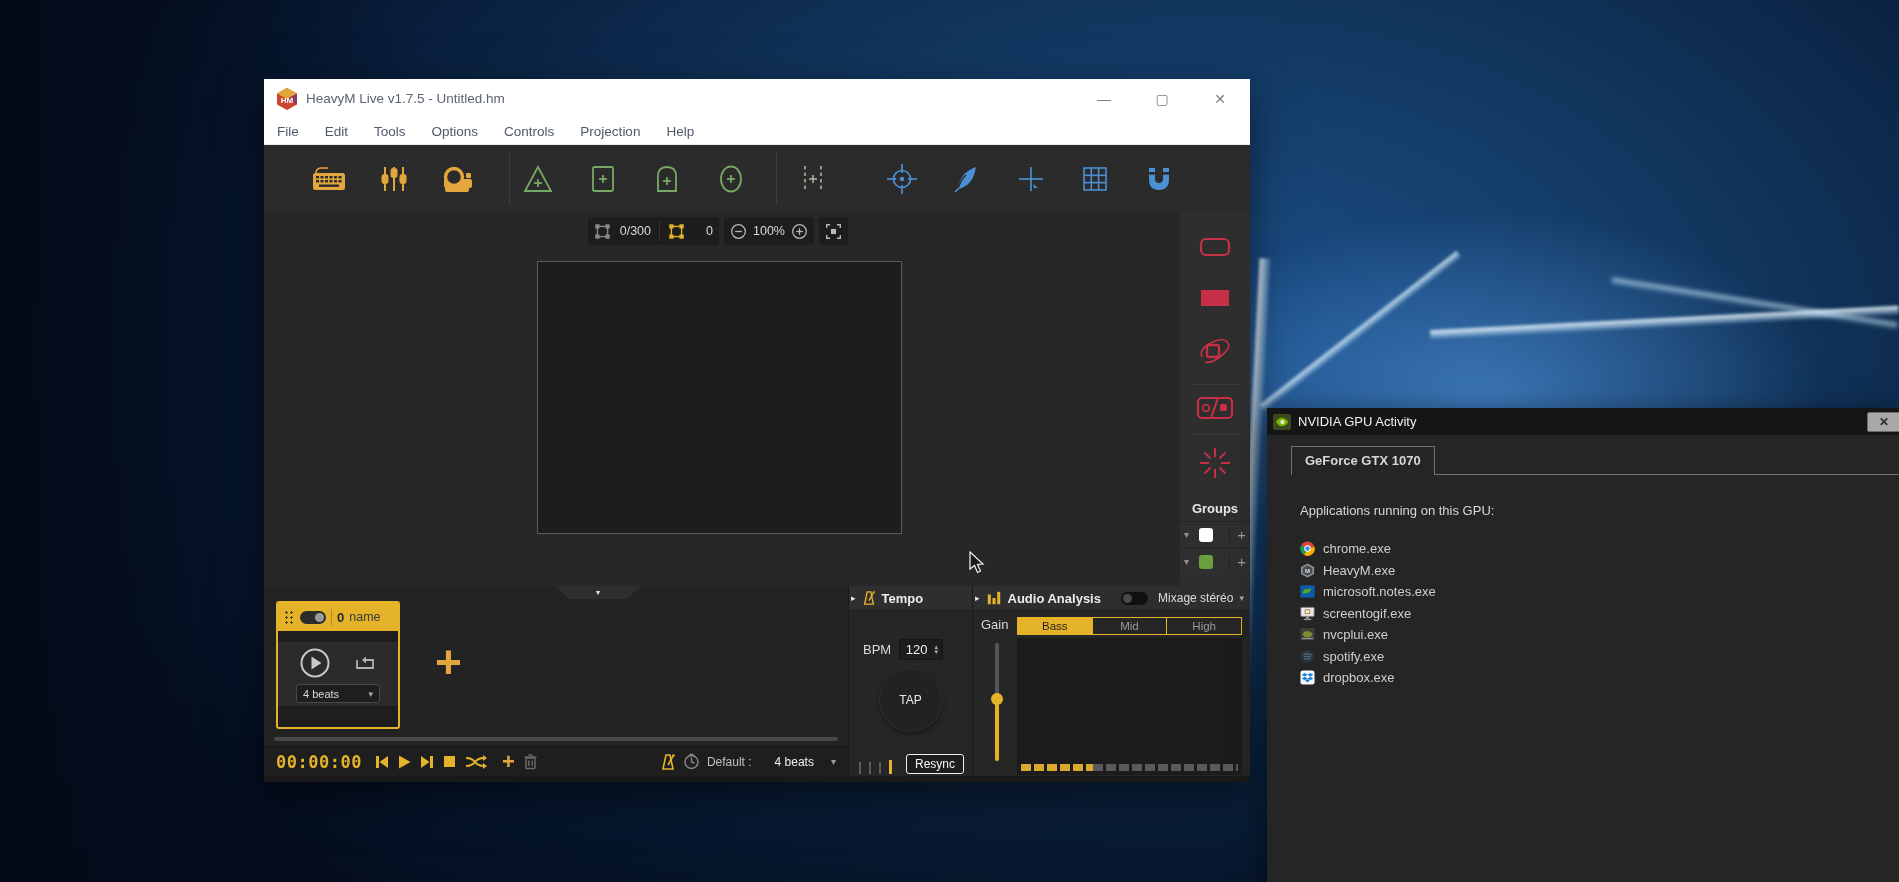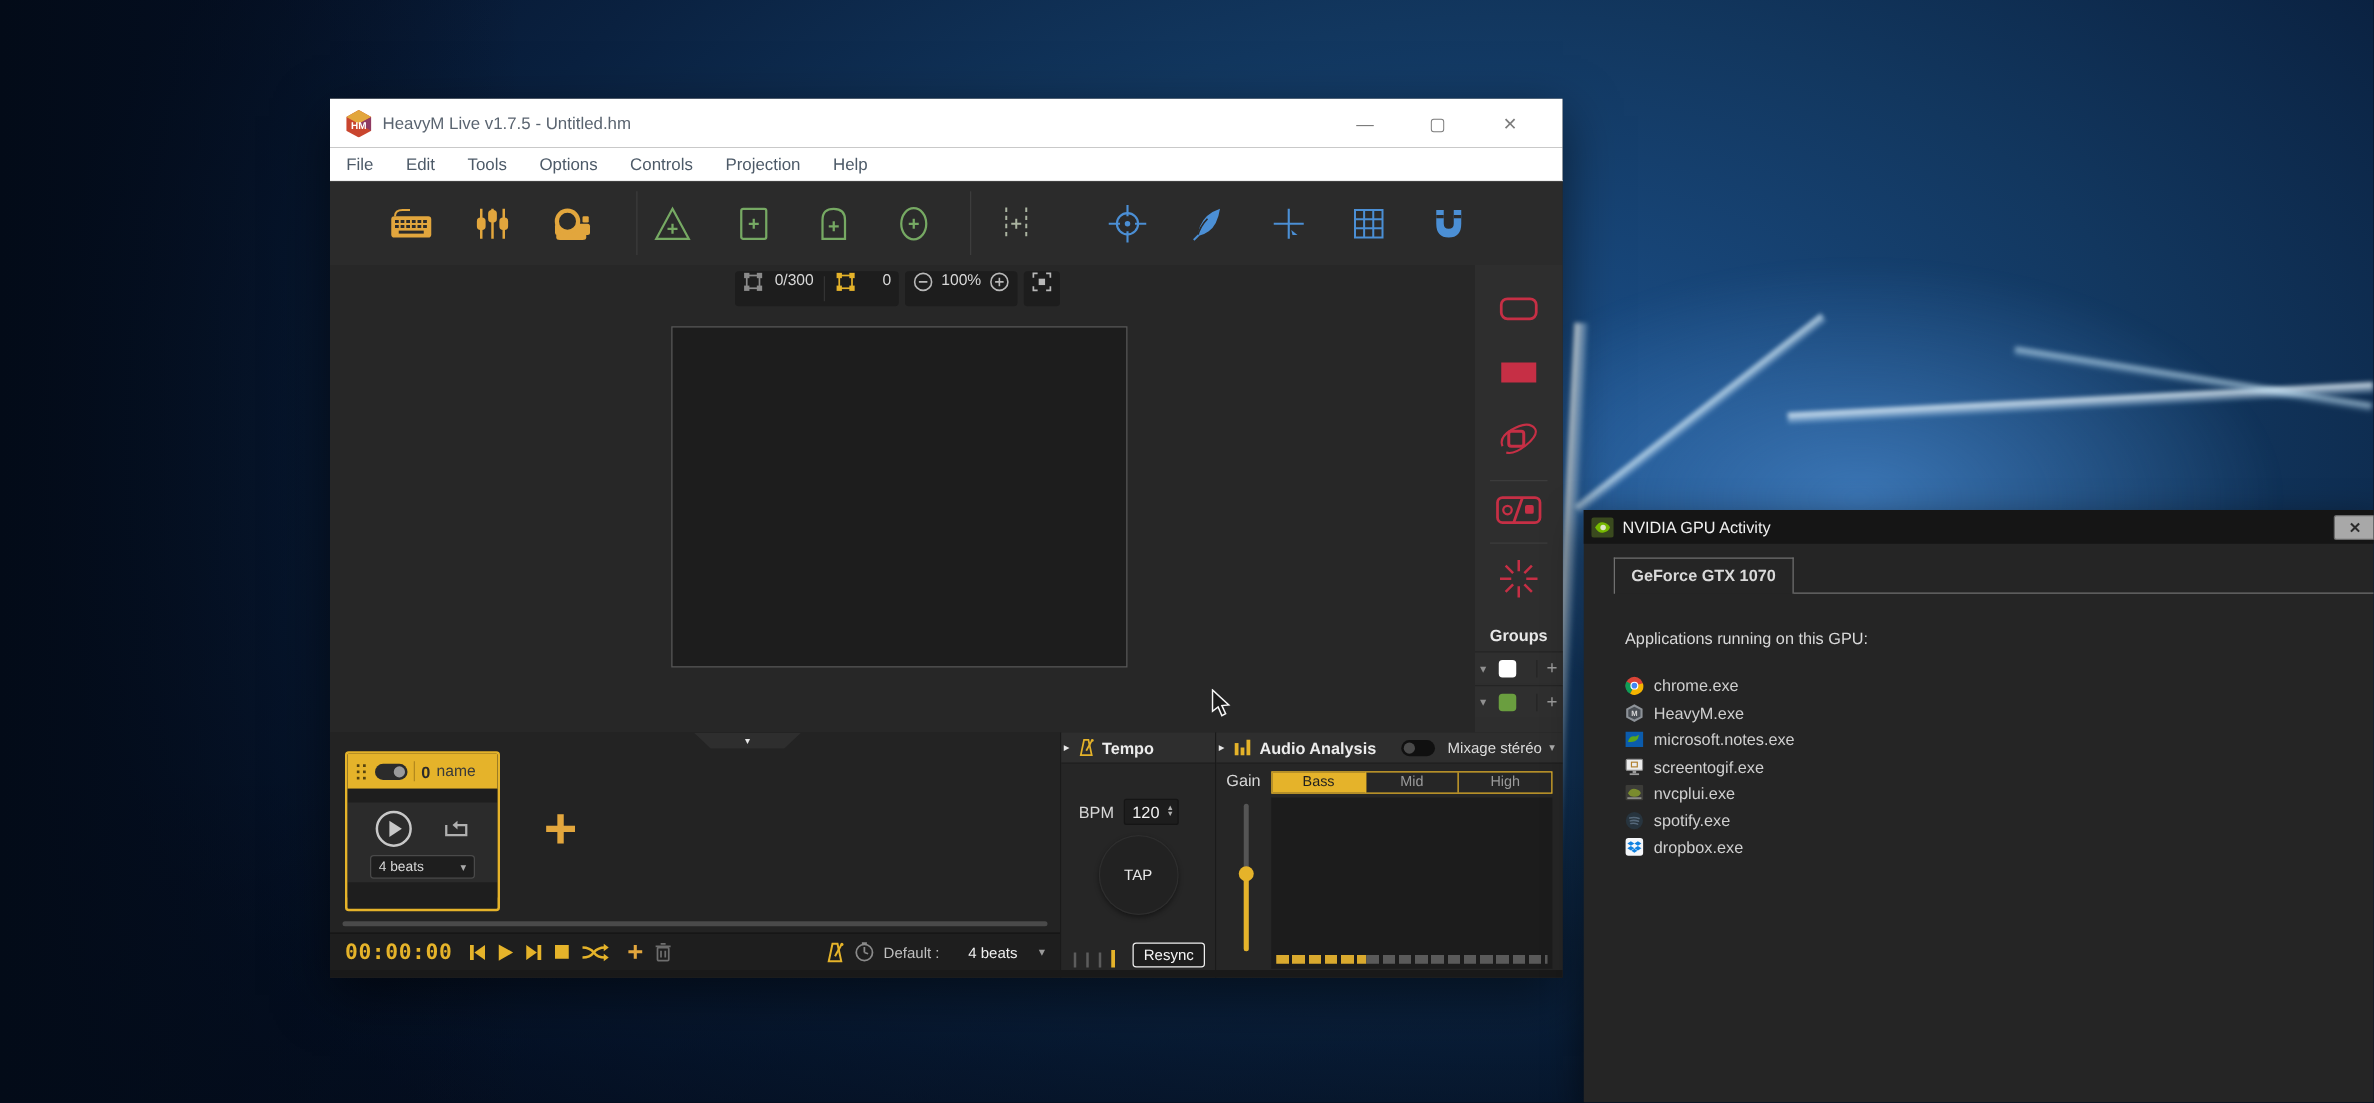--- a/index.html
+++ b/index.html
@@ -18,37 +18,37 @@
   .beam-v { left:1246px; top:258px; width:11px; height:520px; transform:rotate(3deg);
     background: linear-gradient(to right, rgba(240,250,255,.95), rgba(140,200,255,.2)); filter:blur(1.5px); }
   .beam-d { left:1262px; top:404px; width:250px; height:8px; transform:rotate(-38deg); transform-origin:left center;
     background: linear-gradient(to bottom, rgba(225,245,255,.9), rgba(140,200,255,.1)); filter:blur(1.5px); }
   .beam-d2 { left:1610px; top:300px; width:289px; height:7px; transform:rotate(9deg);
     background: linear-gradient(to bottom, rgba(210,240,255,.8), rgba(140,200,255,.1)); filter:blur(2px); }
 
   
   .hm-window { position:absolute; left:264px; top:79px; width:986px; height:703px;
     box-shadow:0 14px 40px rgba(0,0,0,.55); background:#262626; }
-  .hm-titlebar { height:39px; background:#ffffff; display:flex; align-items:center; padding:0 13px 0 13px; }
+  .hm-titlebar { height:39px; background:#ffffff; display:flex; align-items:center; padding:0 1px 0 13px; }
   .hm-logo { width:20px; height:22px; margin-right:9px; }
   .hm-title { font-size:13.5px; color:#5a6470; flex:1; }
   .hm-winbtns { display:flex; height:100%; }
   .hm-winbtn { width:58px; height:100%; display:flex; align-items:center; justify-content:center;
     color:#7c7c7c; font-size:14px; cursor:default; }
   .hm-menubar { height:27px; background:#ffffff; display:flex; align-items:center; padding-left:13px; gap:26px;
     border-bottom:1px solid #ececec; }
   .hm-menu-item { font-size:13.5px; color:#4d5a68; }
   .hm-toolbar { height:67px; background:#2b2b2b; display:flex; align-items:center; position:relative; }
   .tb-icon { position:absolute; top:50%; transform:translate(-50%,-50%); display:flex; }
   .tb-sep { position:absolute; top:8px; bottom:8px; width:1px; background:#3d3d3d; }
 
   .hm-workspace { position:relative; height:374px; display:flex; background:#272727; }
   .hm-canvas { position:relative; width:916px; height:100%; background:#272727; }
   .canvas-bar { position:absolute; left:324px; top:5px; height:28px; display:flex; gap:5px; align-items:stretch; }
-  .cb-seg { background:#1d1d1d; border-radius:3px; display:flex; padding:0 6px; gap:6px; }
+  .cb-seg { background:#1d1d1d; border-radius:3px; display:flex; align-items:center; padding:0 6px; gap:6px; }
   .cb-txt { font-size:12.5px; color:#d8d8d8; min-width:34px; text-align:right; }
   .cb-div { width:1px; background:#333; align-self:stretch; margin:4px 2px; }
   .cb-zoom { font-size:12.5px; color:#d8d8d8; }
   .projection-rect { position:absolute; left:273px; top:49px; width:365px; height:273px;
     background:#1d1d1d; border:1px solid #5a5a5a; }
 
   .hm-sidebar { position:relative; width:70px; height:100%; background:#2e2e2e; }
   .sb-btn { position:absolute; left:50%; transform:translateX(-50%); }
   .sb-div { position:absolute; left:12px; right:12px; height:1px; background:#3c3c3c; }
   .sb-groups-label { position:absolute; left:0; right:0; top:289px; text-align:center;

